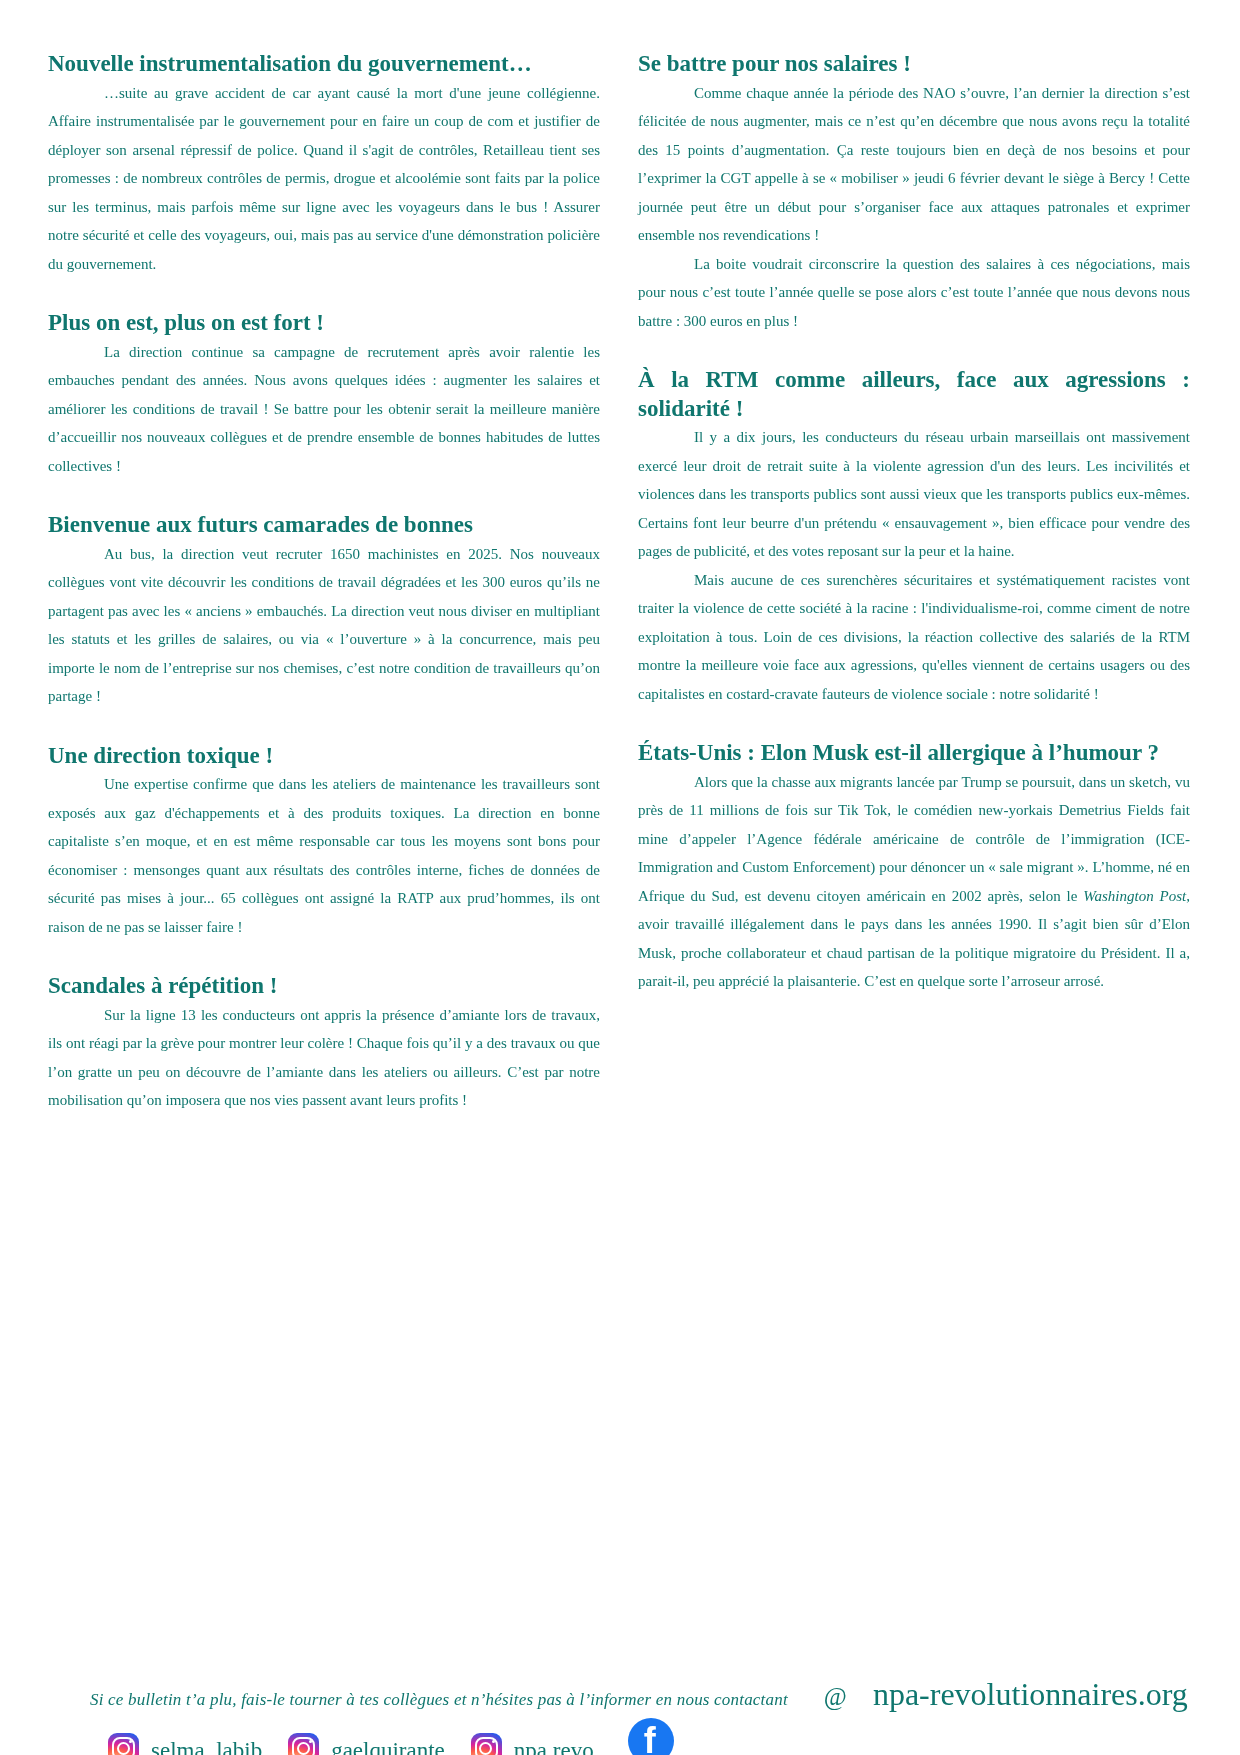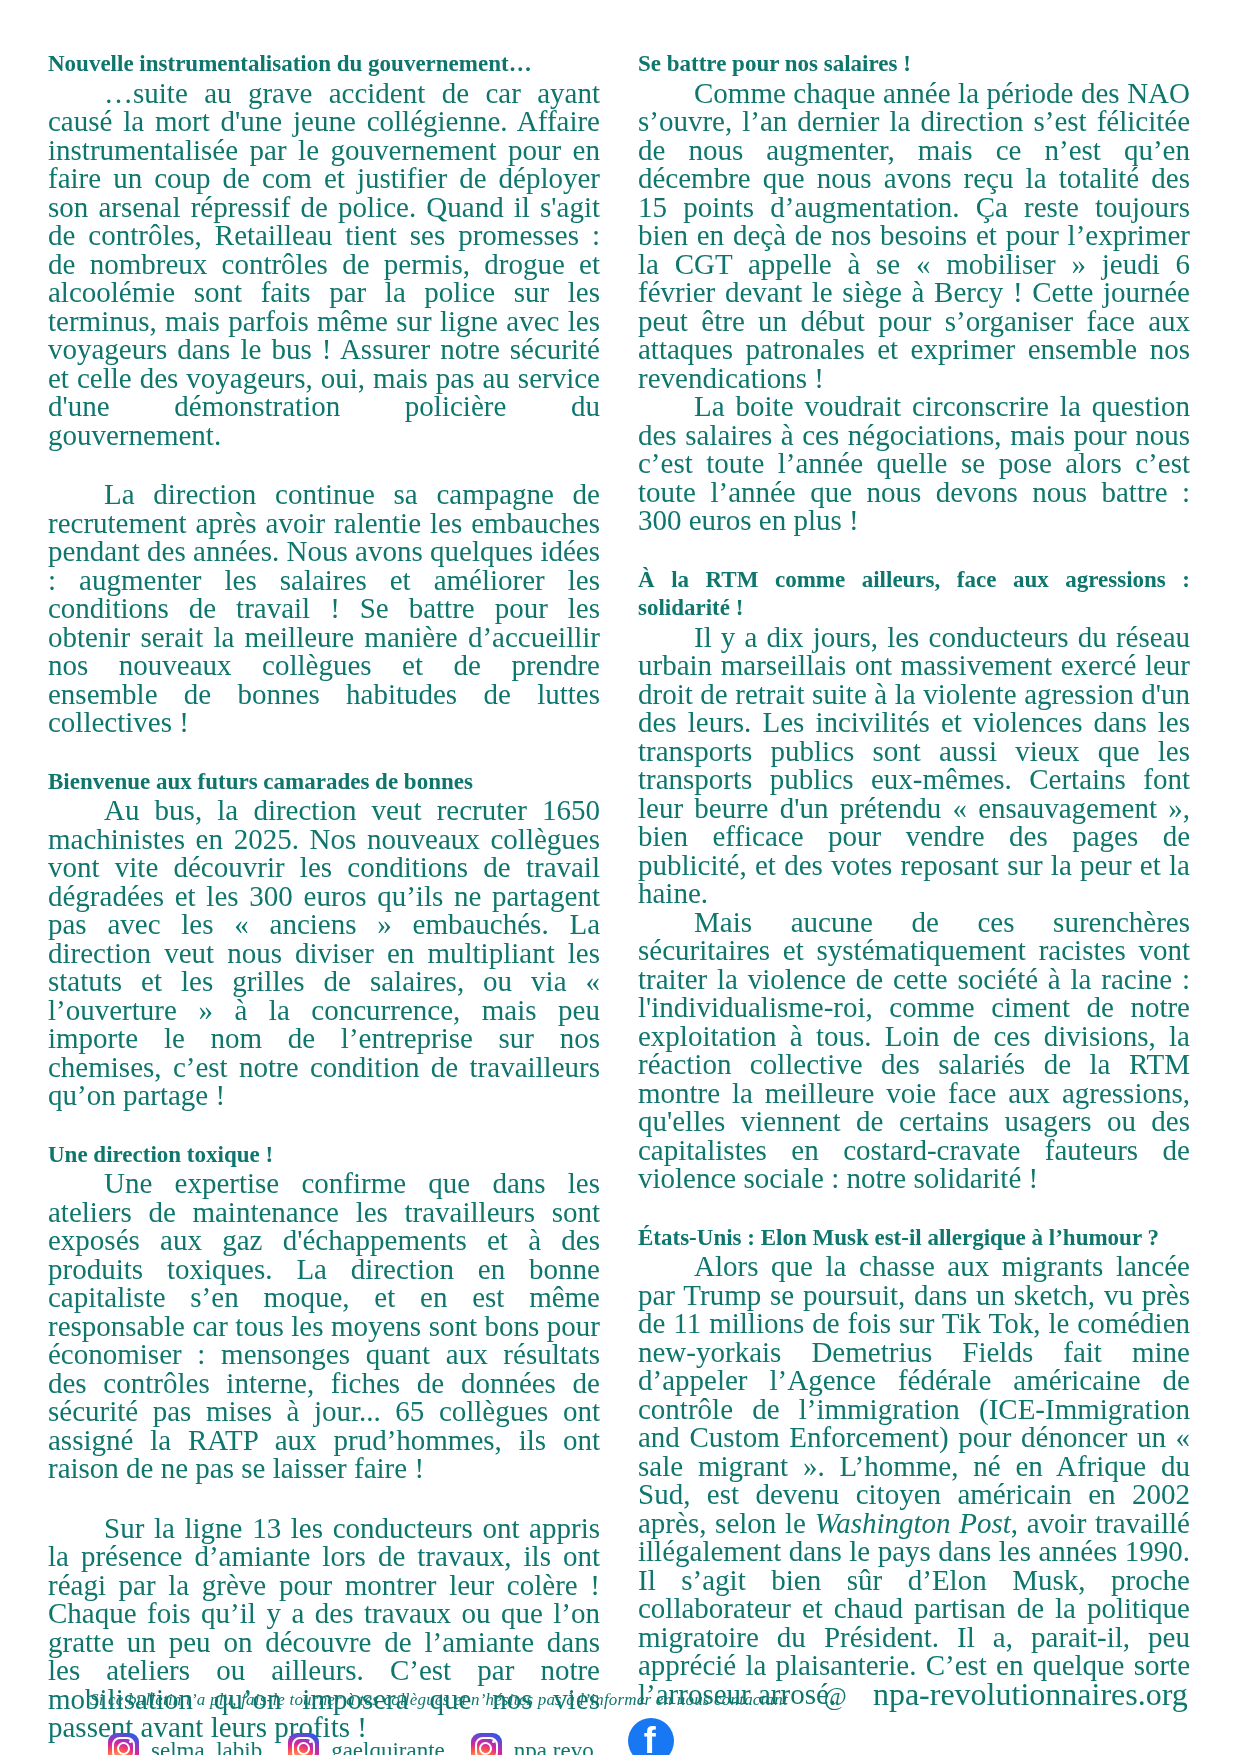--- a/index.html
+++ b/index.html
@@ -16,21 +16,21 @@
     display:flex; gap:38px;
   }
   .col { width:552px; }
   .sec { margin:0 0 31px 0; }
   .sec:last-child { margin-bottom:0;margin-top:28px; }
   .heading {
     font-size:23px; line-height:28.5px; font-weight:bold;
     margin:0; text-align:justify;
   }
   .para {
-    font-size:29px; line-height:28.5px;
+    font-size:15px; line-height:28.5px;
     margin:0; text-align:justify; text-indent:56px;
     hyphens:none;
   }
   .para .it { font-style:italic; }
 
   
   .footer { position:absolute; left:0; top:1676px; width:1240px;padding-left:28px; }
   .footer-line1 {
     display:flex; align-items:baseline;
     padding-left:62px;
@@ -79,31 +79,33 @@
 
 <div class="page">
   <div class="columns">
 
     <div class="col">
       <section class="sec">
         <h2 class="heading">Nouvelle instrumentalisation du gouvernement…</h2>
         <p class="para">…suite au grave accident de car ayant causé la mort d'une jeune collégienne. Affaire instrumentalisée par le gouvernement pour en faire un coup de com et justifier de déployer son arsenal répressif de police. Quand il s'agit de contrôles, Retailleau tient ses promesses : de nombreux contrôles de permis, drogue et alcoolémie sont faits par la police sur les terminus, mais parfois même sur ligne avec les voyageurs dans le bus ! Assurer notre sécurité et celle des voyageurs, oui, mais pas au service d'une démonstration policière du gouvernement.</p>
       </section>
       <section class="sec">
+        <h2 class="heading">Plus on est, plus on est fort !</h2>
         <p class="para">La direction continue sa campagne de recrutement après avoir ralentie les embauches pendant des années. Nous avons quelques idées : augmenter les salaires et améliorer les conditions de travail ! Se battre pour les obtenir serait la meilleure manière d’accueillir nos nouveaux collègues et de prendre ensemble de bonnes habitudes de luttes collectives !</p>
       </section>
       <section class="sec">
         <h2 class="heading">Bienvenue aux futurs camarades de bonnes</h2>
         <p class="para">Au bus, la direction veut recruter 1650 machinistes en 2025. Nos nouveaux collègues vont vite découvrir les conditions de travail dégradées et les 300 euros qu’ils ne partagent pas avec les « anciens » embauchés. La direction veut nous diviser en multipliant les statuts et les grilles de salaires, ou via « l’ouverture » à la concurrence, mais peu importe le nom de l’entreprise sur nos chemises, c’est notre condition de travailleurs qu’on partage !</p>
       </section>
       <section class="sec">
         <h2 class="heading">Une direction toxique !</h2>
         <p class="para">Une expertise confirme que dans les ateliers de maintenance les travailleurs sont exposés aux gaz d'échappements et à des produits toxiques. La direction en bonne capitaliste s’en moque, et en est même responsable car tous les moyens sont bons pour économiser : mensonges quant aux résultats des contrôles interne, fiches de données de sécurité pas mises à jour... 65 collègues ont assigné la RATP aux prud’hommes, ils ont raison de ne pas se laisser faire !</p>
       </section>
       <section class="sec">
+        <h2 class="heading">Scandales à répétition !</h2>
         <p class="para">Sur la ligne 13 les conducteurs ont appris la présence d’amiante lors de travaux, ils ont réagi par la grève pour montrer leur colère ! Chaque fois qu’il y a des travaux ou que l’on gratte un peu on découvre de l’amiante dans les ateliers ou ailleurs. C’est par notre mobilisation qu’on imposera que nos vies passent avant leurs profits !</p>
       </section>
     </div>
 
     <div class="col">
       <section class="sec">
         <h2 class="heading">Se battre pour nos salaires !</h2>
         <p class="para">Comme chaque année la période des NAO s’ouvre, l’an dernier la direction s’est félicitée de nous augmenter, mais ce n’est qu’en décembre que nous avons reçu la totalité des 15 points d’augmentation. Ça reste toujours bien en deçà de nos besoins et pour l’exprimer la CGT appelle à se « mobiliser » jeudi 6 février devant le siège à Bercy ! Cette journée peut être un début pour s’organiser face aux attaques patronales et exprimer ensemble nos revendications !</p>
         <p class="para">La boite voudrait circonscrire la question des salaires à ces négociations, mais pour nous c’est toute l’année quelle se pose alors c’est toute l’année que nous devons nous battre : 300 euros en plus !</p>
       </section>

